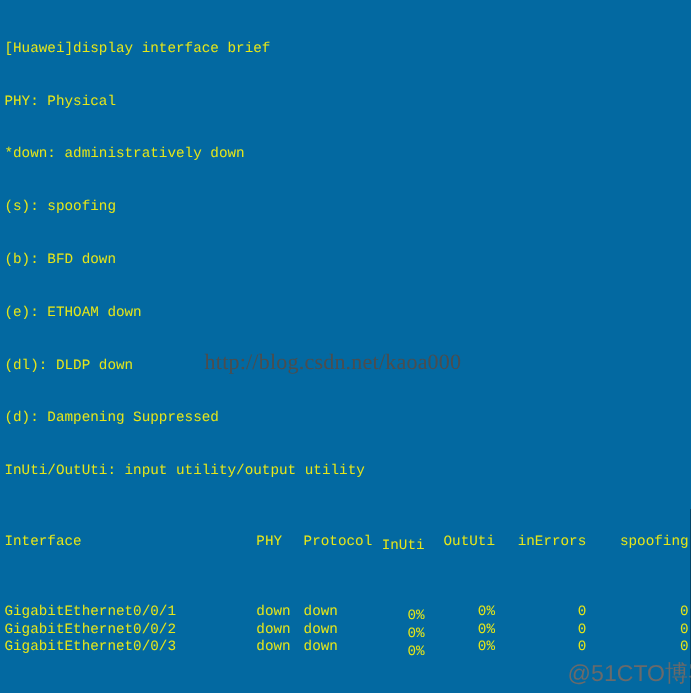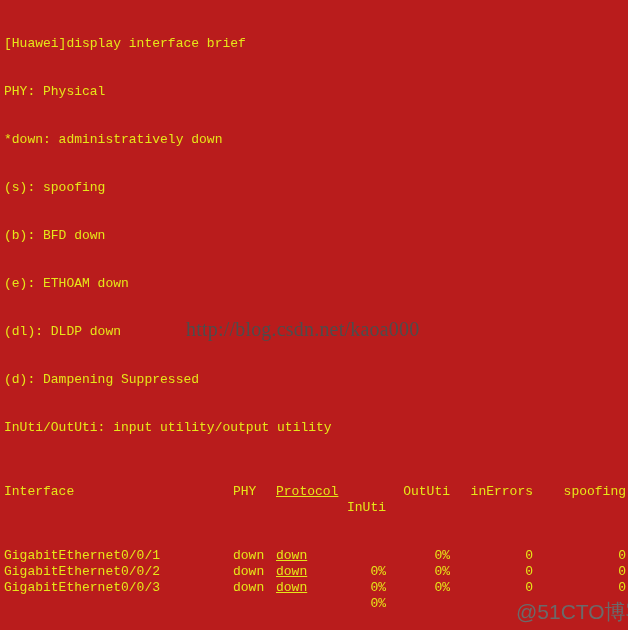--- a/index.html
+++ b/index.html
@@ -13,21 +13,21 @@
     overflow: hidden;
     position: relative;
     font-family: "Liberation Mono", "DejaVu Sans Mono", monospace;
   }
   #terminal {
     position: absolute;
     left: 0;
     top: 0;
     width: 628px;
     height: 630px;
-    background: #b91c1c;
+    background: #0369a1;
     color: #e6e619;
     font-family: "Liberation Mono", "DejaVu Sans Mono", monospace;
     font-size: 13px;
     line-height: 16px;
     padding: 4px 0 0 4px;
     box-sizing: border-box;
     white-space: pre;
     overflow: hidden;
     z-index: 2;
   }
@@ -52,27 +52,26 @@
     position: absolute;
     left: 229px;
     top: 0;
     text-align: center;
   }
   .c-proto {
     position: absolute;
     left: 272px;
     top: 0;
     text-align: left;
-    text-decoration: underline;
   }
   .c-inuti {
     position: absolute;
     left: 322px;
     width: 60px;
-    top: 16px;
+    top: 4px;
     text-align: right;
   }
   .c-oututi {
     position: absolute;
     left: 386px;
     width: 60px;
     top: 0;
     text-align: right;
   }
   .c-inerr {

